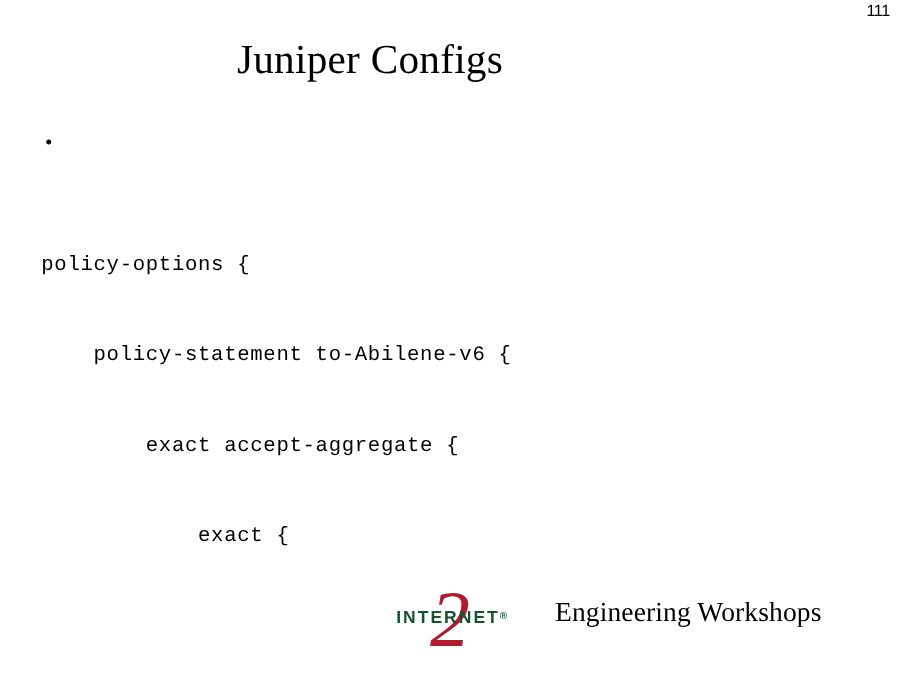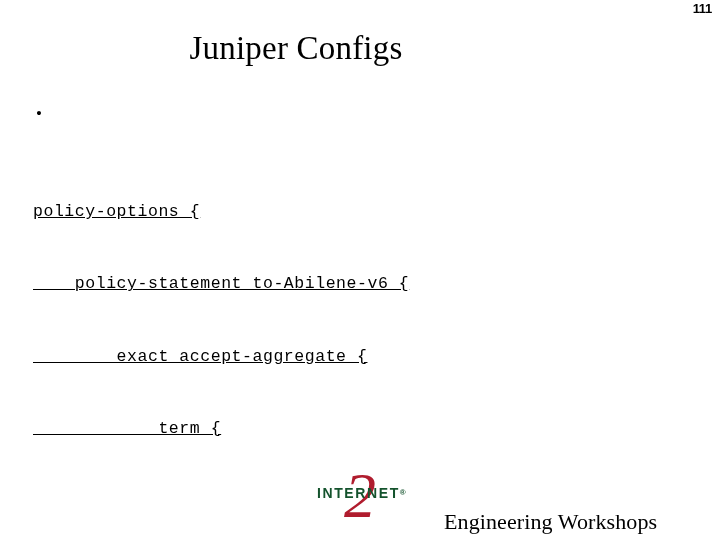--- a/index.html
+++ b/index.html
@@ -17,21 +17,21 @@
     color: #000000;
   }
 
   
   #page-number {
     position: absolute;
     top: 1px;
     right: 8px;
     font-family: "Liberation Sans", sans-serif;
     font-size: 13px;
-    font-weight: bold;
+    font-weight: normal;
     letter-spacing: -0.3px;
     color: #000000;
     line-height: 16px;
   }
 
   
   #slide-title {
     position: absolute;
     top: 28px;
     left: 0;
@@ -80,21 +80,20 @@
     font-family: "Liberation Mono", "DejaVu Sans Mono", monospace;
     font-size: 16.5px;
     line-height: 24.1px;
     letter-spacing: 0.55px;
     color: #000000;
     white-space: pre;
   }
   .code-line {
     white-space: pre;
     height: 24.1px;
-    text-decoration: underline;
   }
 
   
   #footer {
     position: absolute;
     left: 316px;
     top: 466px;
     width: 400px;
     height: 60px;
   }
@@ -141,41 +140,40 @@
   #footer-text {
     position: absolute;
     left: 128px;
     top: 10px;
     font-family: "Liberation Serif", "DejaVu Serif", serif;
     font-size: 22px;
     line-height: 28px;
     color: #000000;
     white-space: nowrap;
     letter-spacing: 0.1px;
-    margin-top: 32px;
   }
 </style>
 </head>
 <body style="background: rgb(255, 255, 255);">
 
 <div id="page-number">111</div>
 
 <div id="slide-title">Juniper Configs</div>
 
 <div id="bullet-block">
   <div class="bullet-row">
     <span class="bullet-marker">•</span>
   </div>
 </div>
 
 <div id="code-block">
   <div class="code-line">policy-options {</div>
   <div class="code-line">    policy-statement to-Abilene-v6 {</div>
   <div class="code-line">        exact accept-aggregate {</div>
-  <div class="code-line">            term {</div>
+  <div class="code-line">            exact {</div>
   
   
   
   
   
   
   
   
 </div>
 

